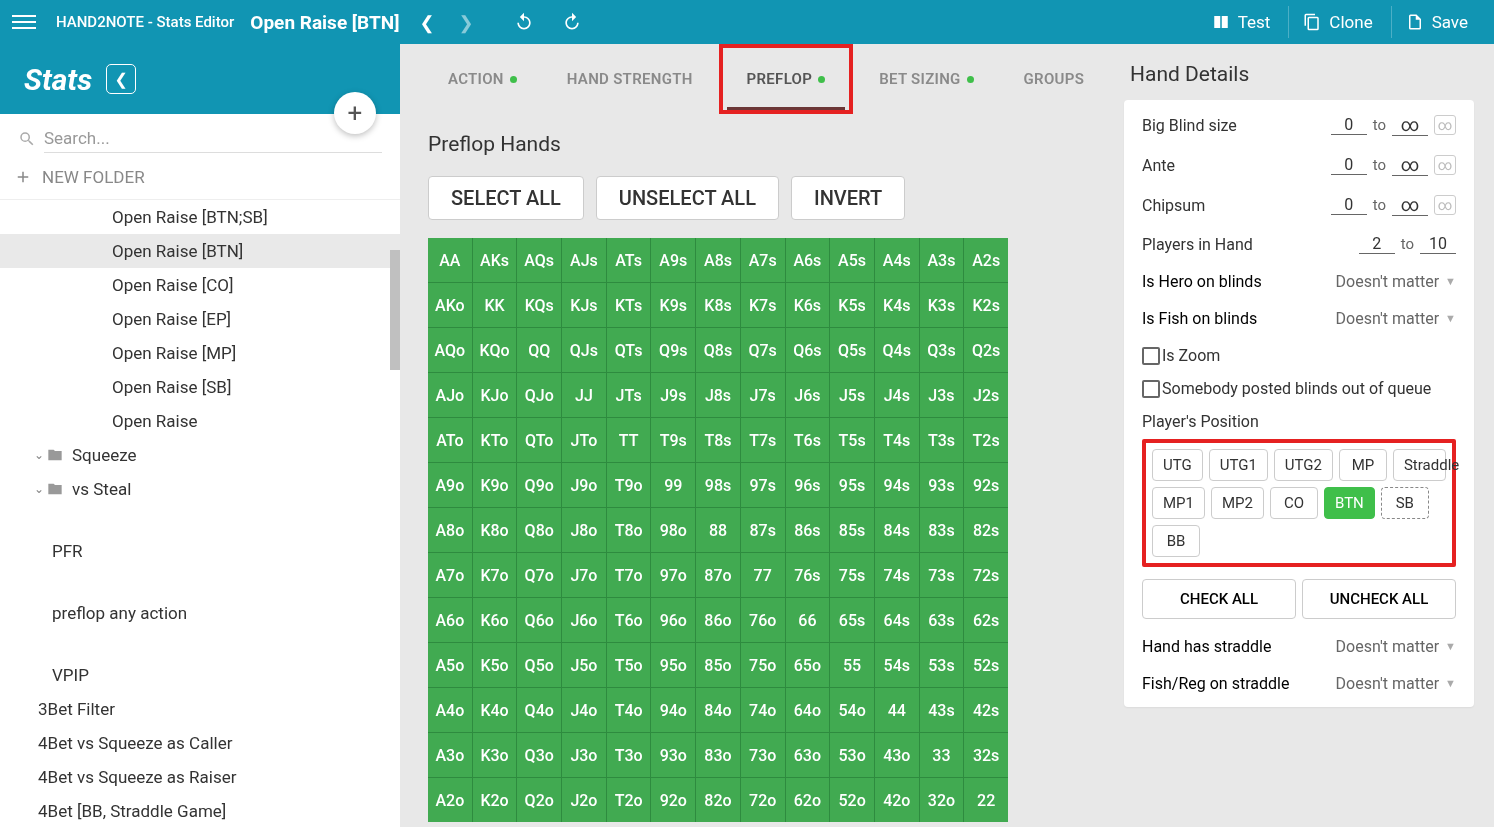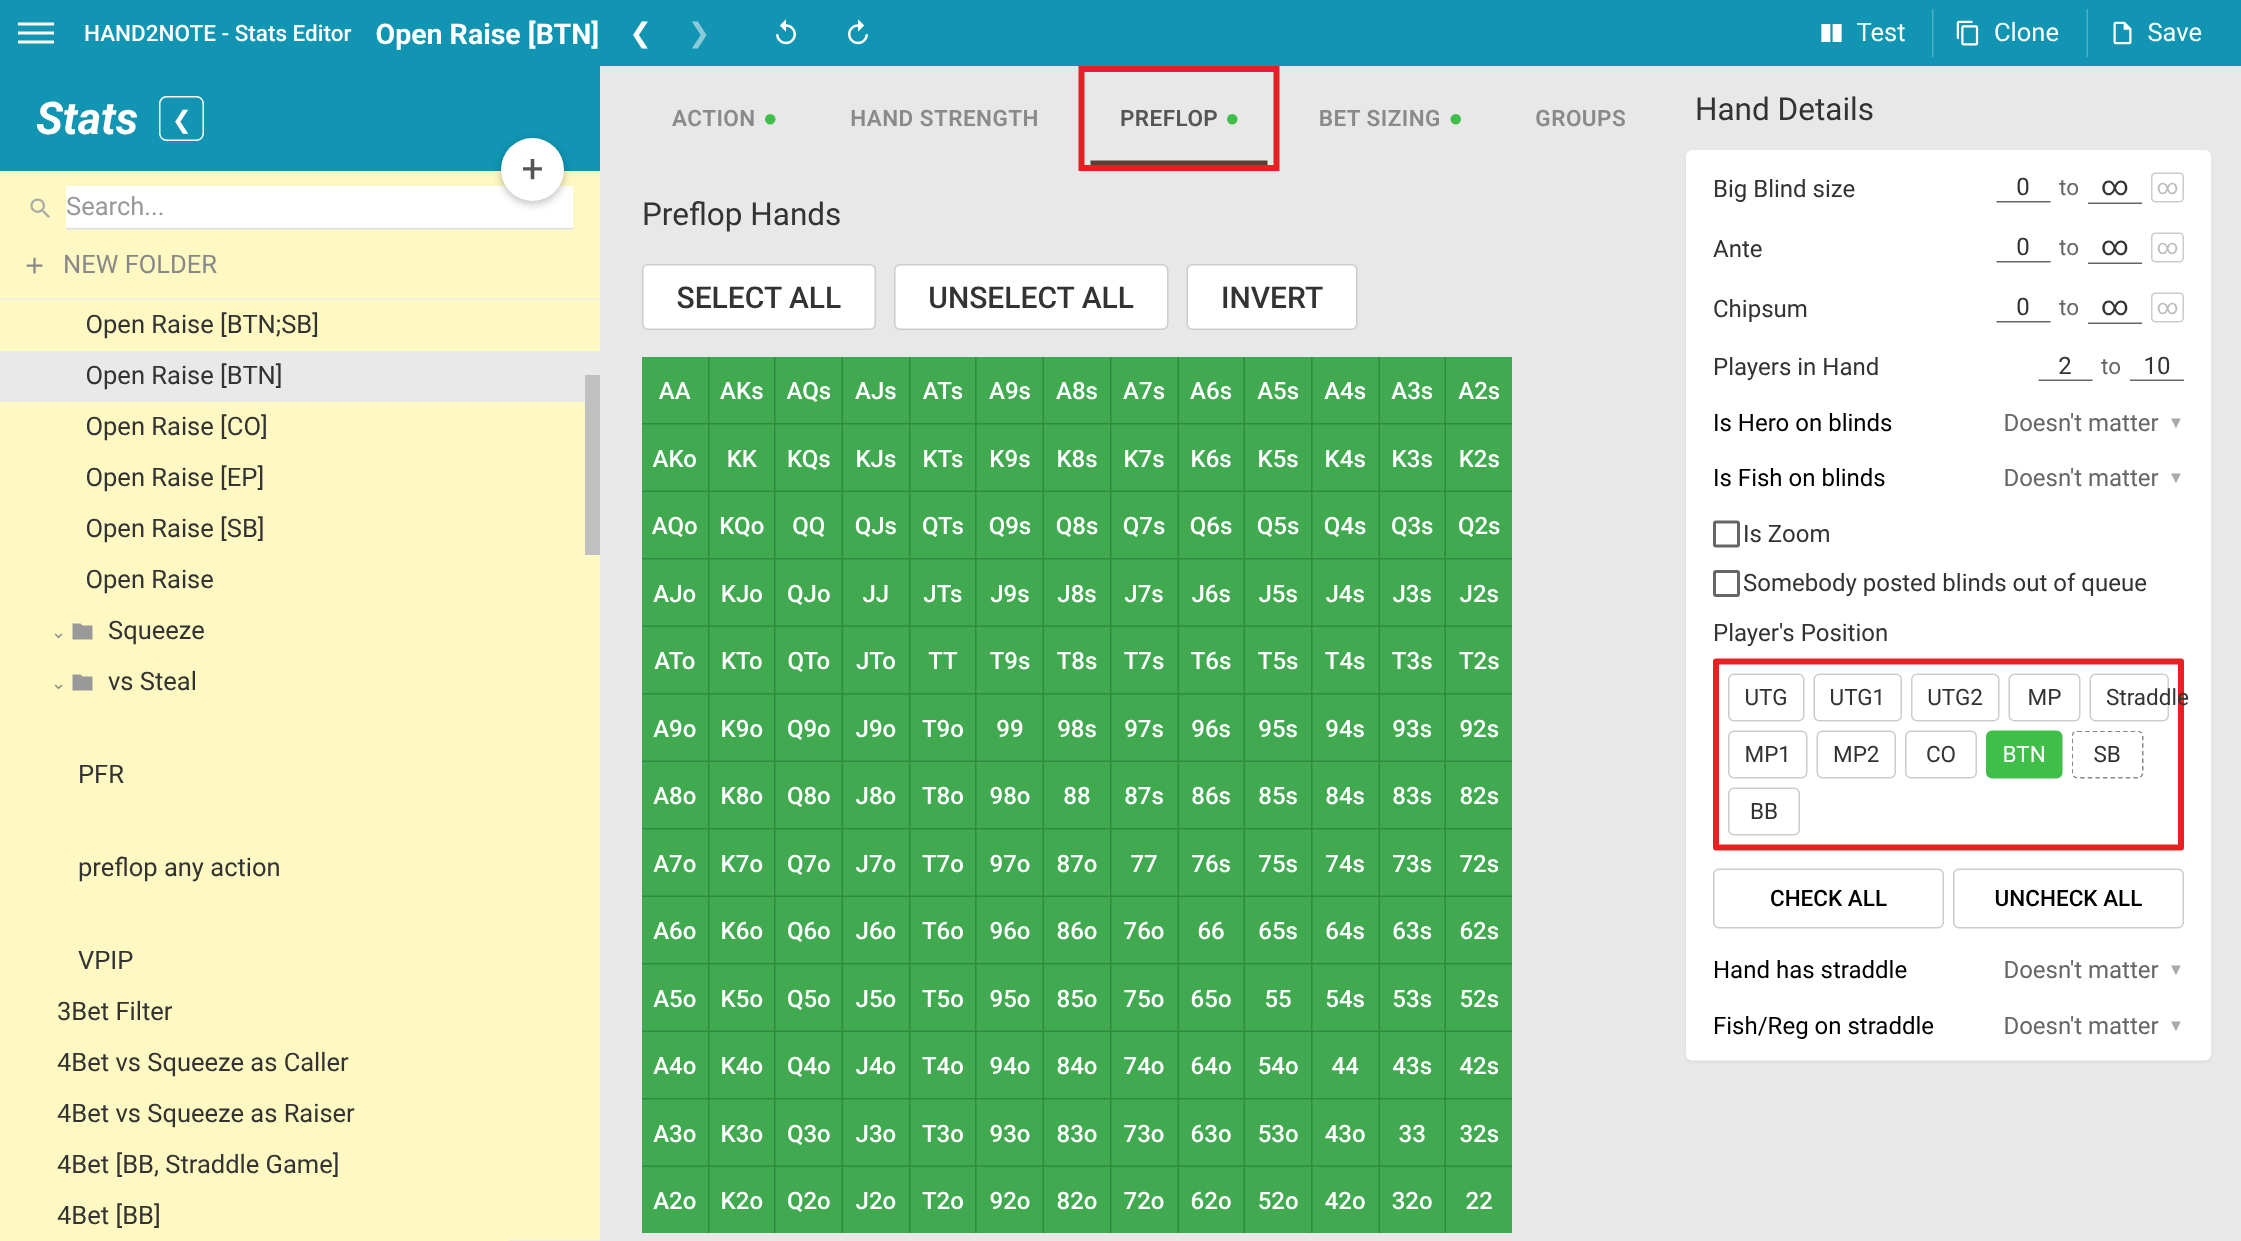--- a/index.html
+++ b/index.html
@@ -19,41 +19,41 @@
 .topbar-spacer { flex:1; }
 .top-actions { display:flex; gap: 4px; }
 .top-action { display:flex; align-items:center; gap:8px; padding:6px 14px; font-size:17px; cursor:pointer; border-left:1px solid rgba(255,255,255,0.25); }
 .top-action:first-child { border-left:none; }
 .top-action svg { width:18px; height:18px; fill:#fff; }
 
 
 .layout { display:flex; height: calc(100% - 44px); }
 
 
-.left { width: 400px; background:#fef9c3; display:flex; flex-direction:column; position:relative; }
+.left { width: 400px; background:#ffffff; display:flex; flex-direction:column; position:relative; }
 .stats-header { height:70px; background:#1195b3; display:flex; align-items:center; padding:0 24px; color:#fff; position:relative; }
 .stats-title { font-size:30px; font-weight:700; font-style:italic; margin-right:14px;}
 .back-btn { width:30px; height:30px; border:1.5px solid #fff; border-radius:5px; display:flex; align-items:center; justify-content:center; cursor:pointer; }
 .add-btn { width:42px; height:42px; border-radius:50%; background:#fff; box-shadow:0 2px 6px rgba(0,0,0,0.25); position:absolute; right:24px; top:48px; display:flex; align-items:center; justify-content:center; font-size:26px; color:#555; cursor:pointer; }
 
 .search-row { display:flex; align-items:center; padding: 10px 18px 4px; gap:8px; }
 .search-row svg { width:18px; height:18px; fill:#aaa; }
 .search-input { flex:1; border:none; border-bottom:1px solid #ddd; font-size:17px; padding:4px 0; color:#333; outline:none; }
 .search-input::placeholder { color:#999; }
 
 .new-folder { display:flex; align-items:center; gap:10px; padding:10px 14px 12px; color:#888; font-size:17px; cursor:pointer; border-bottom:1px solid #eee;}
 .new-folder svg { width:18px; height:18px; fill:#888; }
 
 .tree { flex:1; overflow-y:auto; position:relative; }
 .tree-item { padding: 7px 12px; font-size:17px; color:#333; cursor:pointer; display:flex; align-items:center; white-space:nowrap; }
 .tree-item.selected { background:#e9e9e9; }
 .tree-item .chevron { width:14px; display:inline-block; text-align:center; color:#888; font-size:12px; }
 .tree-item svg.folder { width:18px; height:16px; fill:#999; margin-right:8px; }
 .indent-0 { padding-left: 38px; }
-.indent-1 { padding-left: 57px; }
+.indent-1 { padding-left: 112px; }
 .indent-f { padding-left: 32px;}
 .indent-s { padding-left: 52px; margin-top: 28px; }
 .scrollbar-fake { position:absolute; right:0; top:50px; width:10px; height:120px; background:#c0c0c0; border-radius:0; }
 
 
 .center { flex:1; background:#e8e8e8; display:flex; flex-direction:column; padding:0; }
 .tabs { display:flex; height:70px; align-items:flex-end; padding-left:24px; gap:2px; }
 .tab { padding:0 24px; height:70px; display:flex; align-items:center; font-size:15px; font-weight:600; color:#8a8a8a; position:relative; cursor:pointer; letter-spacing:0.3px;}
 .tab .dot { width:7px; height:7px; background:#3fbf4a; border-radius:50%; margin-left:6px; }
 .tab.highlighted { border:4px solid #e52121; color:#555; border-bottom-width:4px;}
@@ -167,20 +167,23 @@
           <span>Open Raise [BTN;SB]</span>
         </div>
         <div class="tree-item indent-1 selected">
           <span>Open Raise [BTN]</span>
         </div>
         <div class="tree-item indent-1">
           <span>Open Raise [CO]</span>
         </div>
         <div class="tree-item indent-1">
           <span>Open Raise [EP]</span>
+        </div>
+        <div class="tree-item indent-1">
+          <span>Open Raise [MP]</span>
         </div>
         <div class="tree-item indent-1">
           <span>Open Raise [SB]</span>
         </div>
         <div class="tree-item indent-1">
           <span>Open Raise</span>
         </div>
         <div class="tree-item indent-f">
           <span class="chevron">⌄</span>
           <svg class="folder" viewBox="0 0 24 24">

